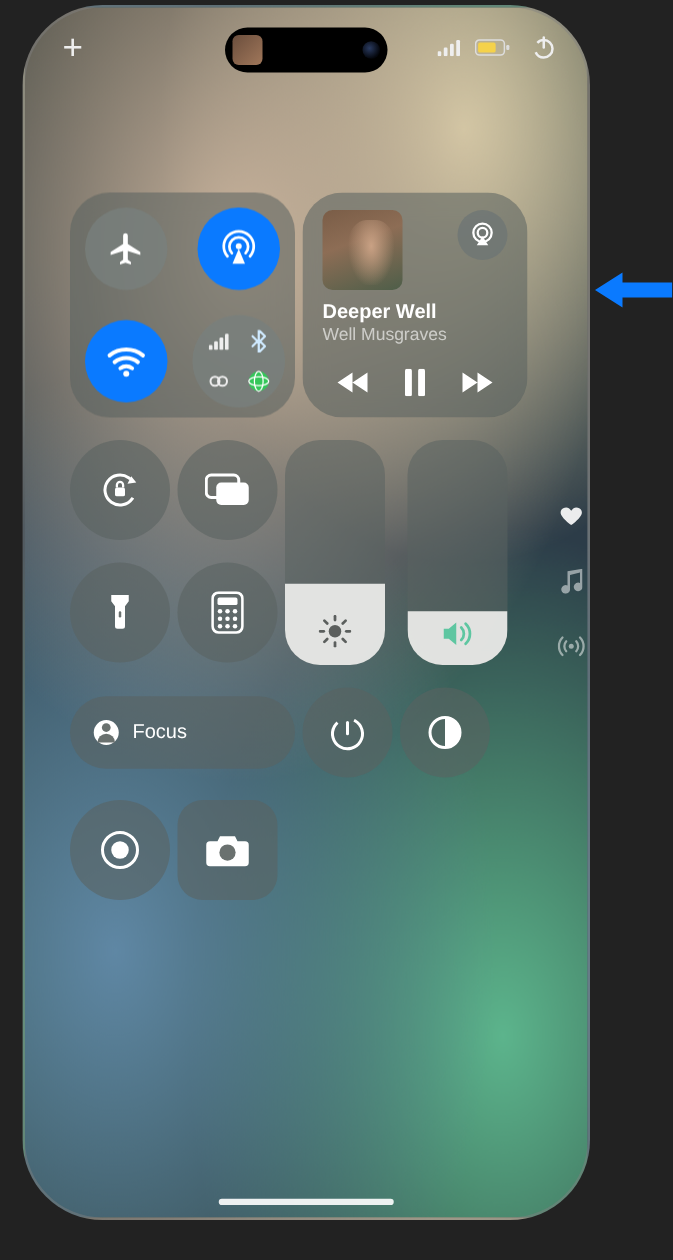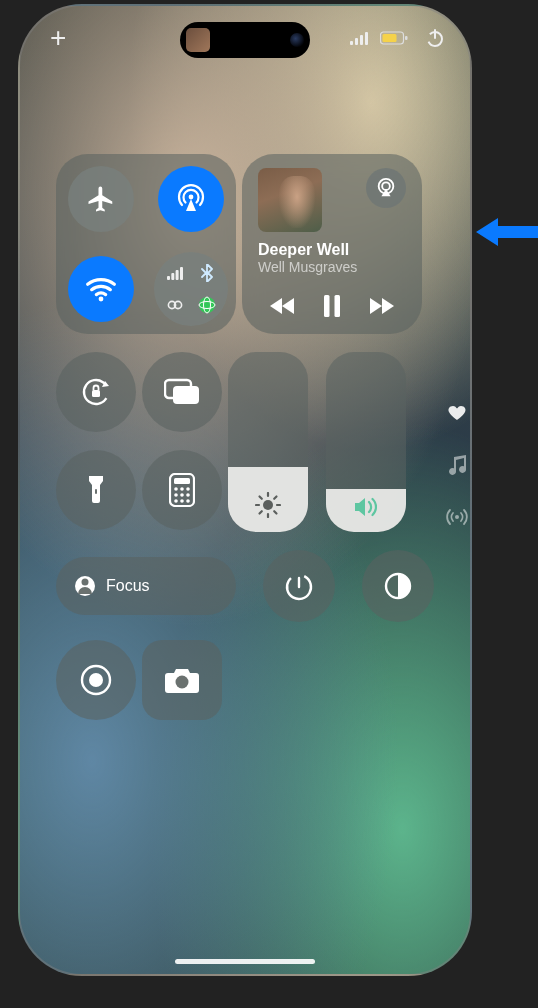--- a/index.html
+++ b/index.html
@@ -448,21 +448,21 @@
                       <path d="M16 6a7 7 0 0 1 0 10"></path>
                       <path d="M19.5 3a11 11 0 0 1 0 16"></path>
                     </g>
                   </svg>
               </span>
             </div>
           </div>
         </div>
       </div>
 
-      <div class="row" style="align-items:center;justify-content:space-between;">
+      <div class="row" style="align-items:center;">
         <div class="focus">
           <span>
             <svg width="22" height="22" viewBox="0 0 22 22">
                 <circle cx="11" cy="11" r="10" fill="#fff"></circle>
                 <circle cx="11" cy="7" r="3.5" fill="#6a716f"></circle>
                 <path d="M4 19a7 7 0 0 1 14 0z" fill="#6a716f"></path>
               </svg>
           </span>
           <span>Focus</span>
         </div>

